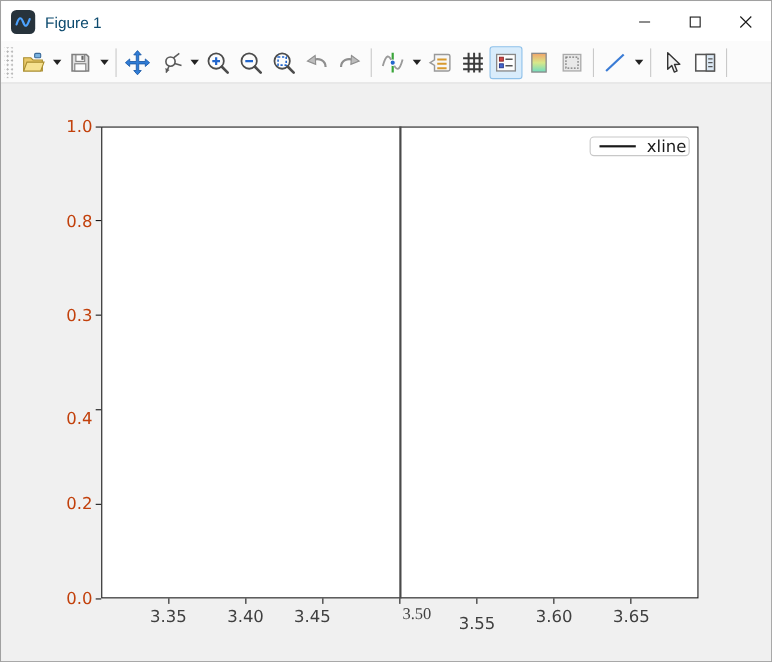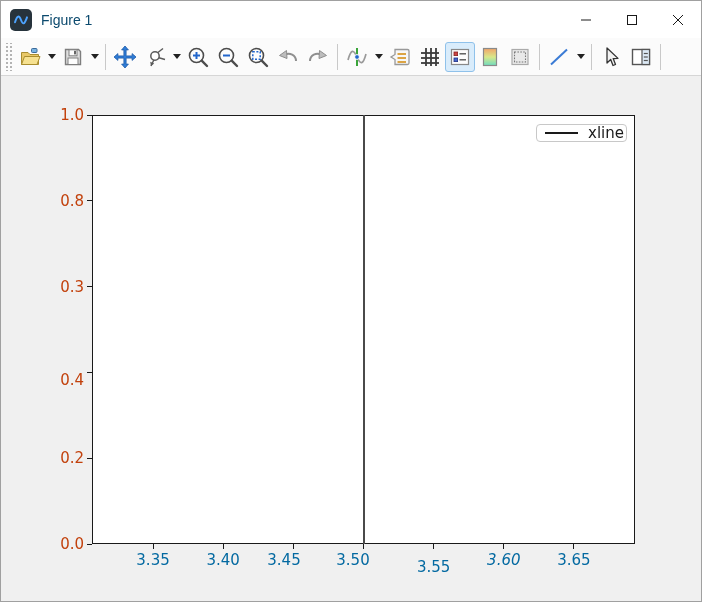--- a/index.html
+++ b/index.html
@@ -20,21 +20,21 @@
         border-radius:3px;box-sizing:border-box;flex:0 0 auto;}
   .tbtn.active{background:#d9ecfb;border-color:#8fc1ea;}
   .caret{width:13px;height:30px;display:flex;align-items:center;justify-content:center;flex:0 0 auto;}
   .tsep{width:1px;height:26px;background:#c9c9c9;margin:0 4px;flex:0 0 auto;}
   
   .content{position:relative;flex:1 1 auto;background:#f0f0f0;overflow:hidden;}
   .axes{position:absolute;left:91px;top:39px;width:543px;height:429px;background:#ffffff;
         border:1px solid #1a1a1a;box-sizing:border-box;}
   .tick-x{position:absolute;width:1px;height:5px;background:#1a1a1a;}
   .tick-y{position:absolute;width:5px;height:1px;background:#1a1a1a;}
-  .xlabel{position:absolute;transform:translateX(-50%);font-family:"DejaVu Sans",sans-serif;font-size:15px;color:#0369a1;white-space:nowrap;}
+  .xlabel{position:absolute;transform:translateX(-50%);font-family:"DejaVu Sans",sans-serif;font-size:15px;color:#404040;white-space:nowrap;}
   .ylabel{position:absolute;width:53px;text-align:right;font-family:"DejaVu Sans",sans-serif;font-size:15px;color:#c2410c;}
   .vline{position:absolute;width:2px;background:#4a4a4a;}
   .legend{position:absolute;left:535px;top:48px;width:91px;height:18px;background:rgba(255,255,255,0.88);
           border:1px solid #c8c8c8;border-radius:4px;box-sizing:border-box;display:flex;align-items:center;}
   .legend-sample{width:33px;height:2px;background:#1a1a1a;margin-left:8px;}
   .legend-label{margin-left:10px;font-family:"DejaVu Sans",sans-serif;font-size:15px;color:#1a1a1a;}
 </style>
 </head>
 <body>
 
@@ -265,25 +265,25 @@
       <div class="legend-sample"></div>
       <span class="legend-label">xline</span>
     </div>
   <div class="tick-x" style="left: 151.535px; top: 468px;"></div>
       <div class="xlabel" style="left: 152.035px; top: 475px;">3.35</div>
       <div class="tick-x" style="left: 221.69px; top: 468px;"></div>
       <div class="xlabel" style="left: 222.19px; top: 475px;">3.40</div>
       <div class="tick-x" style="left: 291.845px; top: 468px;"></div>
       <div class="xlabel" style="left: 283px; top: 475px;">3.45</div>
       <div class="tick-x" style="left: 362px; top: 468px;"></div>
-      <div class="xlabel" style="left: 352px; top: 475px;">3.50</div>
+      <div class="xlabel" style="left: 378px; top: 475px; font-family: Liberation Serif, serif;">3.50</div>
       <div class="tick-x" style="left: 432.155px; top: 468px;"></div>
       <div class="xlabel" style="left: 432.655px; top: 482px;">3.55</div>
       <div class="tick-x" style="left: 502.31px; top: 468px;"></div>
-      <div class="xlabel" style="left: 502.81px; top: 475px; font-style: italic;">3.60</div>
+      <div class="xlabel" style="left: 502.81px; top: 475px;">3.60</div>
       <div class="tick-x" style="left: 572.465px; top: 468px;"></div>
       <div class="xlabel" style="left: 572.965px; top: 475px;">3.65</div>
       <div class="tick-y" style="left: 86px; top: 467.5px;"></div>
       <div class="ylabel" style="left: 30px; top: 459px;">0.0</div>
       <div class="tick-y" style="left: 86px; top: 381.7px;"></div>
       <div class="ylabel" style="left: 30px; top: 373.2px;">0.2</div>
       <div class="tick-y" style="left: 86px; top: 295.9px;"></div>
       <div class="ylabel" style="left: 30px; top: 287.4px; margin-top: 8px;">0.4</div>
       <div class="tick-y" style="left: 86px; top: 210.1px;"></div>
       <div class="ylabel" style="left: 30px; top: 201.6px;">0.3</div>

